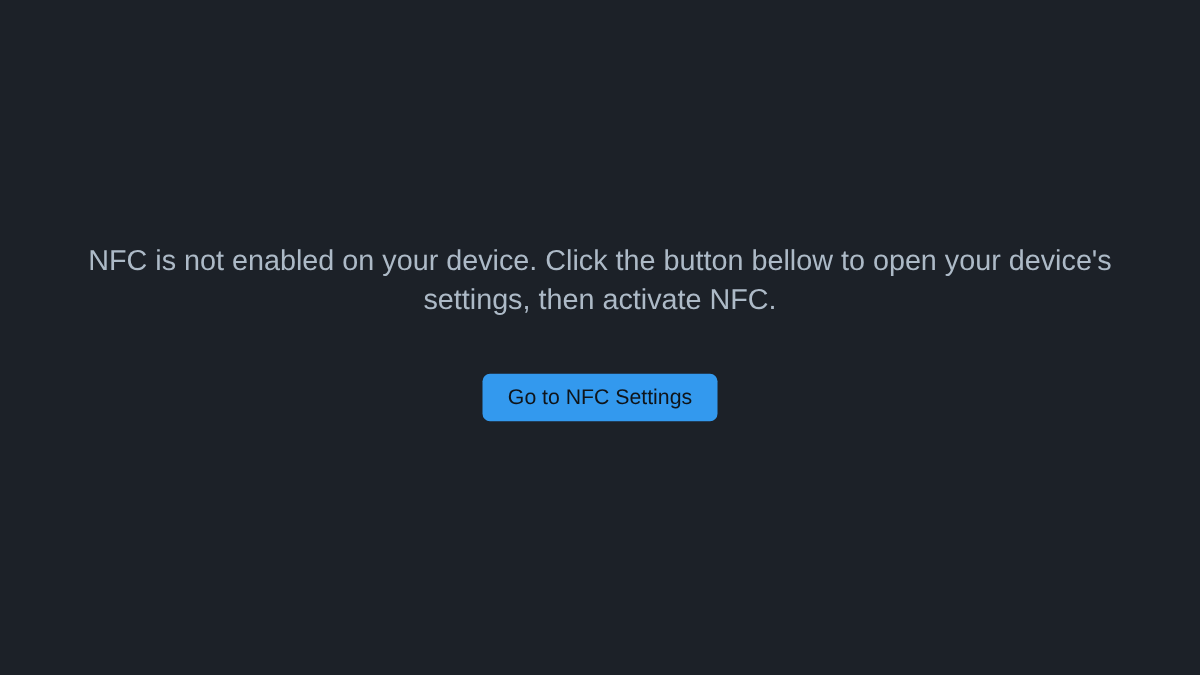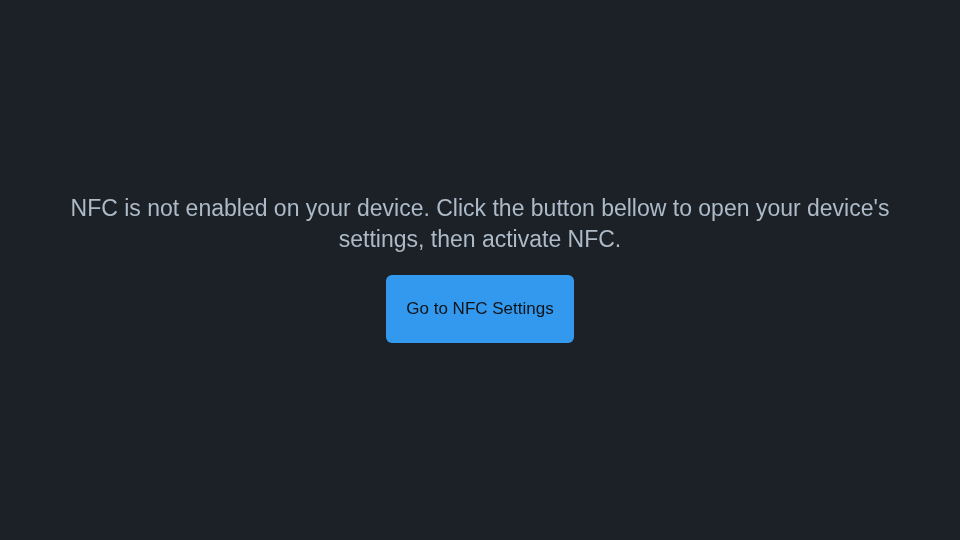--- a/index.html
+++ b/index.html
@@ -18,28 +18,28 @@
       justify-content: flex-start;
       padding-top: 193px;
     }
     .message {
       color: #adbac7;
       font-size: 23px;
       font-weight: 400;
       text-align: center;
       max-width: 870px;
       line-height: 1.35;
-      margin-bottom: 20px;
+      margin-bottom: 44px;
     }
     .settings-button {
       background-color: #3399ee;
       color: #0f1419;
       border: none;
       border-radius: 6px;
-      padding: 24px 20px;
+      padding: 9px 20px;
       font-size: 17px;
       font-weight: 400;
       cursor: pointer;
       font-family: inherit;
     }
   </style>
 </head>
 <body>
 
 <div class="message">NFC is not enabled on your device. Click the button bellow to open your device's settings, then activate NFC.</div>

